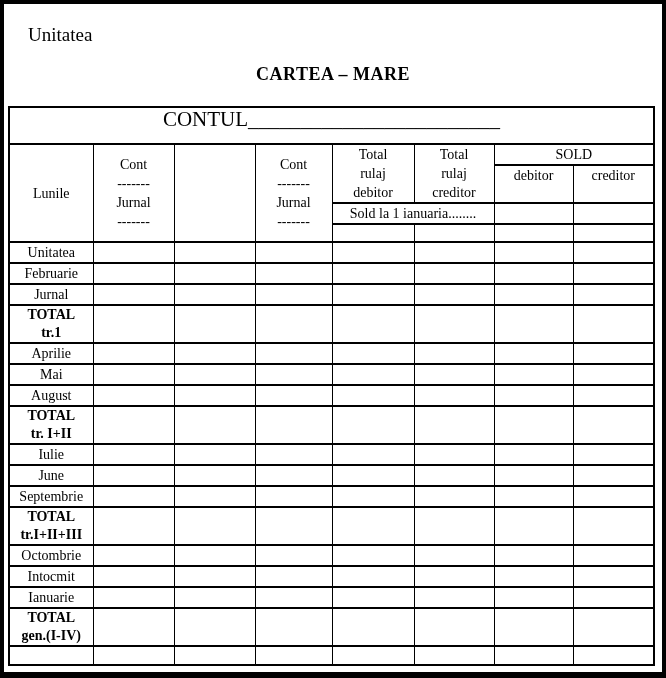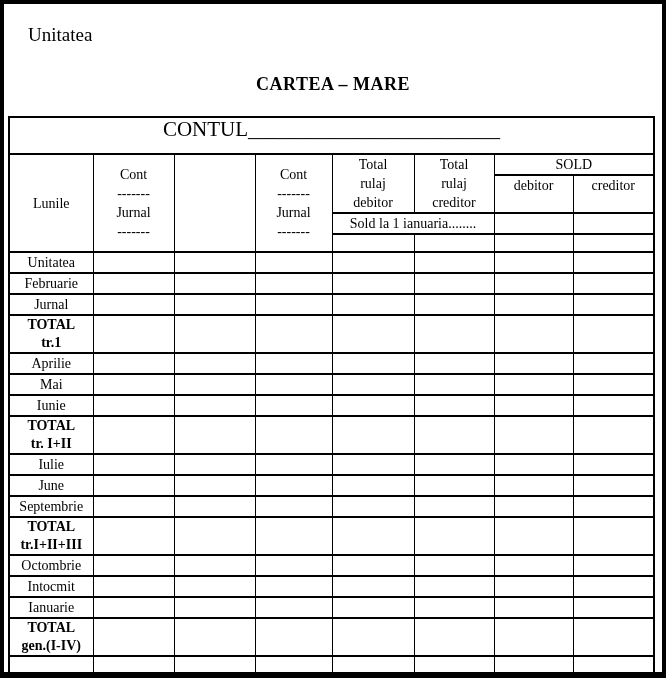--- a/index.html
+++ b/index.html
@@ -18,21 +18,21 @@
     font-family: "Liberation Serif", "DejaVu Serif", serif;
     color: #000000;
     overflow: hidden;
   }
   .unitatea {
     margin: 23px 0 0 24px;
     font-size: 19px;
     line-height: 16px;
   }
   .doc-title {
-    margin-top: 31px;
+    margin-top: 21px;
     text-align: center;
     font-size: 18px;
     font-weight: bold;
     letter-spacing: 0.5px;
     line-height: 20px;
   }
   table.ledger {
     border-collapse: collapse;
     table-layout: fixed;
     margin: 22px 0 0 4px;
@@ -189,21 +189,21 @@
           <td class="label-cell">Mai</td>
           <td></td>
           <td></td>
           <td></td>
           <td></td>
           <td></td>
           <td></td>
           <td></td>
         </tr>
         <tr class="month-row">
-          <td class="label-cell">Iunie</td>
+          <td class="label-cell">August</td>
           <td></td>
           <td></td>
           <td></td>
           <td></td>
           <td></td>
           <td></td>
           <td></td>
         </tr>
         <tr class="total-row">
           <td class="label-cell">TOTAL

